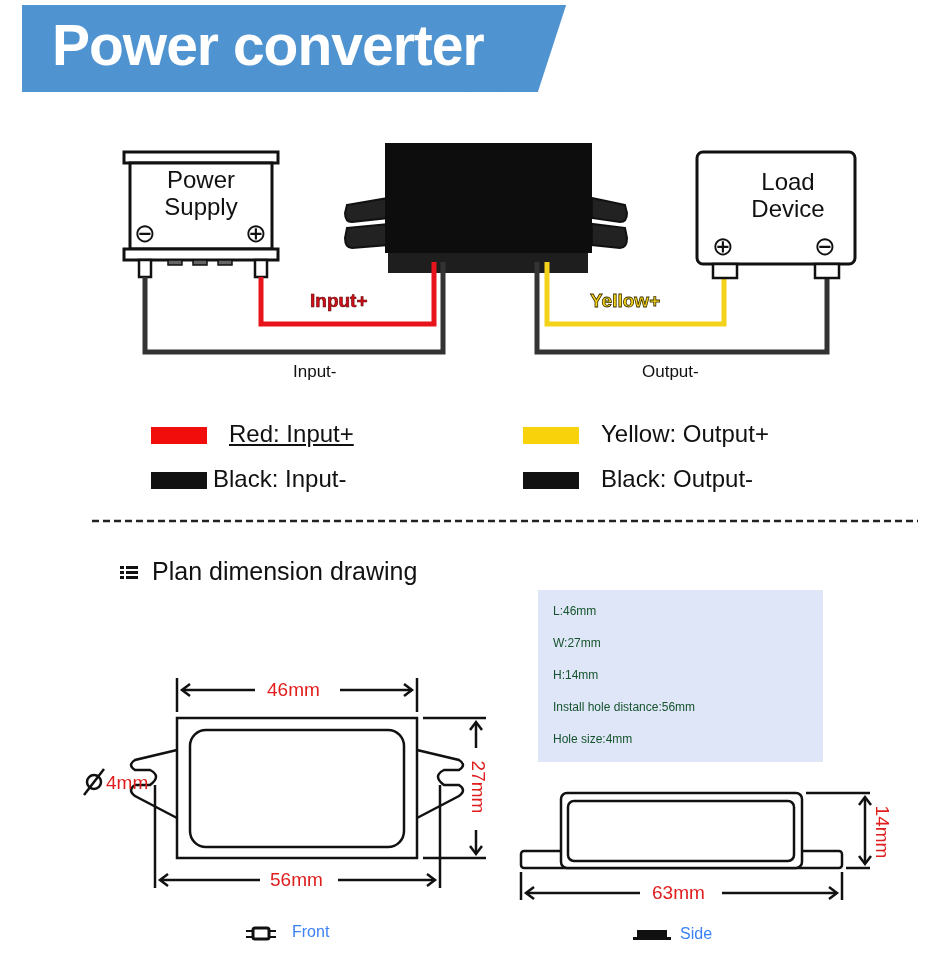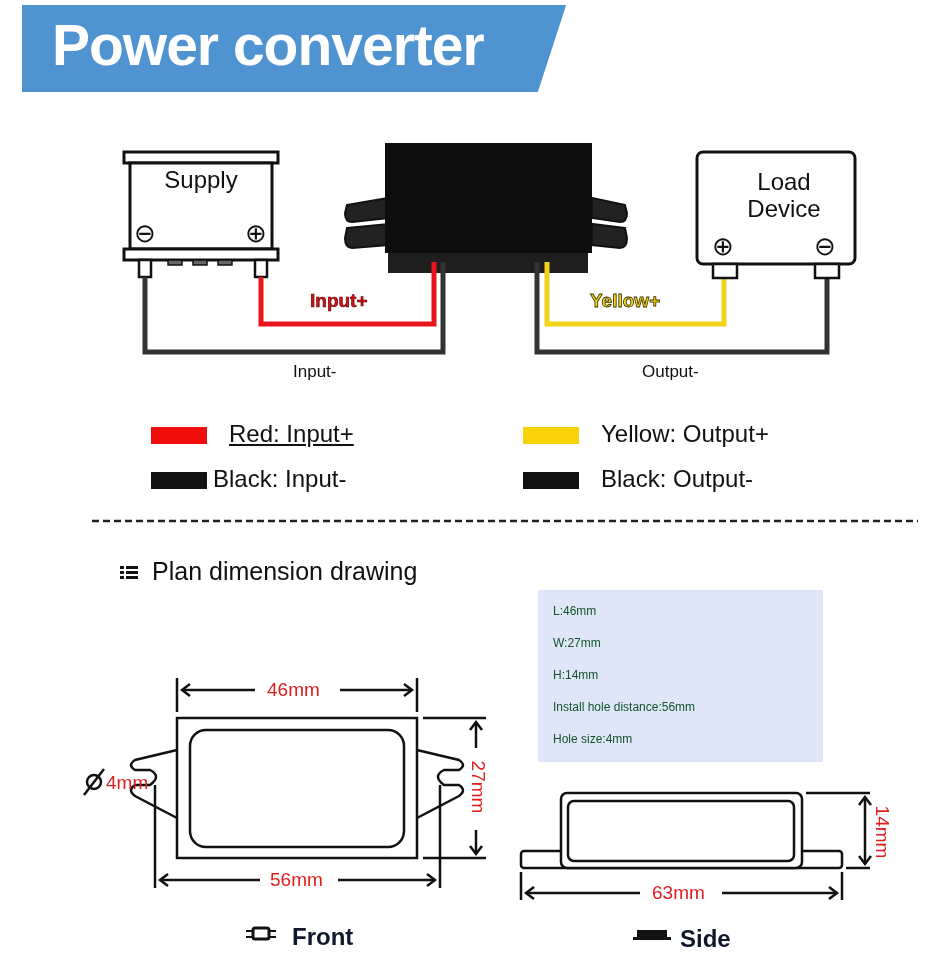--- a/index.html
+++ b/index.html
@@ -11,21 +11,21 @@
   .slash2 { left: 512px; top: 5px; width: 40px; height: 87px; background: #4f93d0; transform: skewX(-18deg); }
   .stack-label { font-size: 24px; color: #111; text-align: center; line-height: 27px; }
   .wire-label-small { font-size: 17px; color: #111; }
   .wire-tag { font-size: 19px; font-weight: bold; }
   .legend-swatch { width: 56px; height: 17px; }
   .legend-text { font-size: 24px; color: #111; white-space: nowrap; }
   .section-title { font-size: 25px; color: #111; white-space: nowrap; }
   .spec-box { left: 538px; top: 590px; width: 285px; height: 172px; background: #dfe6f7; }
   .spec-line { font-size: 12px; color: #14532d; white-space: nowrap; left: 553px; }
   .dim { font-size: 19px; color: #e01e1e; white-space: nowrap; }
-  .view-label { font-size: 24px; font-weight: bold; color: #0f172a; white-space: nowrap; }
+  .view-label { font-size: 16px; font-weight: normal; color: #3b82f6; white-space: nowrap; }
   svg { position: absolute; left: 0; top: 0; }
 </style>
 </head>
 <body>
 
 <div class="abs banner"></div>
 <div class="abs slash1"></div>
 <div class="abs slash2"></div>
 <div class="abs banner-title">Power converter</div>
 
@@ -129,26 +129,27 @@
     <line x1="269" y1="931" x2="276" y2="931" stroke="#111" stroke-width="2"></line>
     <line x1="269" y1="937" x2="276" y2="937" stroke="#111" stroke-width="2"></line>
   </g>
   <g>
     <rect x="637" y="930" width="30" height="8" fill="#111"></rect>
     <rect x="633" y="937" width="38" height="3" fill="#111"></rect>
   </g>
 </svg>
 
 <div class="abs stack-label" style="left:130px;top:166px;width:142px;">
+  <div>Power</div>
   <div>Supply</div>
 </div>
 <div class="abs" style="left:134px;top:220px;font-size:26px;line-height:26px;color:#111;">⊖</div>
 <div class="abs" style="left:245px;top:220px;font-size:26px;line-height:26px;color:#111;">⊕</div>
 
-<div class="abs stack-label" style="left:658px;top:168px;width:182px;padding-left:35px;">
+<div class="abs stack-label" style="left:697px;top:168px;width:182px;">
   <div>Load</div>
   <div>Device</div>
 </div>
 <div class="abs" style="left:712px;top:233px;font-size:26px;line-height:26px;color:#111;">⊕</div>
 <div class="abs" style="left:814px;top:233px;font-size:26px;line-height:26px;color:#111;">⊖</div>
 
 <div class="abs wire-tag" style="left:310px;top:290px;color:#d0101a;-webkit-text-stroke:0.6px #5a0000;">Input+</div>
 <div class="abs wire-tag" style="left:590px;top:290px;color:#f3d21a;-webkit-text-stroke:0.8px #3a3000;">Yellow+</div>
 <div class="abs wire-label-small" style="left:265px;top:362px;margin-left:28px;">Input-</div>
 <div class="abs wire-label-small" style="left:642px;top:362px;">Output-</div>

